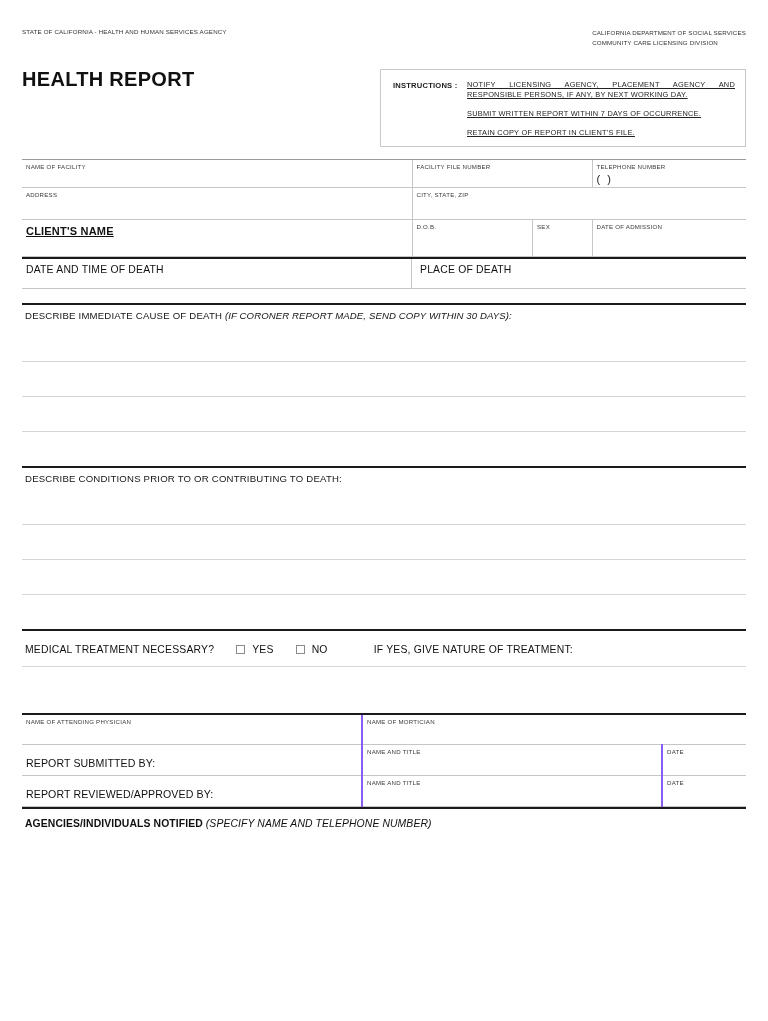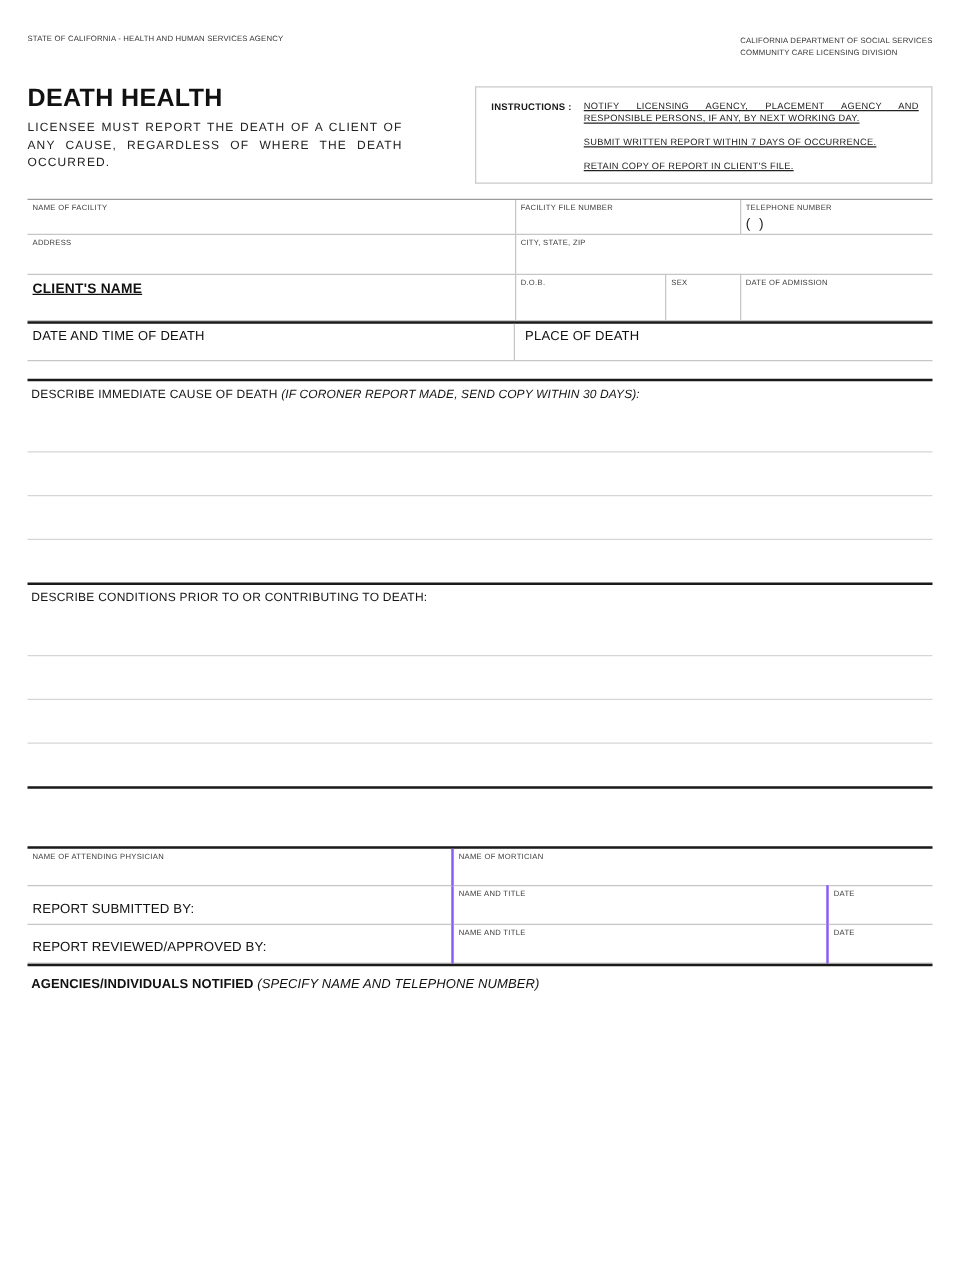--- a/index.html
+++ b/index.html
@@ -235,22 +235,21 @@
   <div class="agency-header">
     <div class="agency-left">STATE OF CALIFORNIA - HEALTH AND HUMAN SERVICES AGENCY</div>
     <div class="agency-right">
       <div>CALIFORNIA DEPARTMENT OF SOCIAL SERVICES</div>
       <div>COMMUNITY  CARE LICENSING DIVISION</div>
     </div>
   </div>
 
   <div class="title-row">
     <div class="title-block">
-      <div class="form-title">DEATH HEALTH</div>
-      <div class="form-subtitle">LICENSEE MUST REPORT THE DEATH OF A CLIENT OF ANY CAUSE, REGARDLESS OF WHERE THE DEATH OCCURRED.</div>
+      <div class="form-title">HEALTH REPORT</div>
     </div>
     <div class="instructions">
       <div class="instructions-label">INSTRUCTIONS :</div>
       <div class="instructions-body">
         <p class="just">NOTIFY LICENSING AGENCY, PLACEMENT AGENCY AND RESPONSIBLE PERSONS, IF ANY, BY NEXT WORKING DAY.</p>
         <p>SUBMIT WRITTEN REPORT WITHIN 7 DAYS OF OCCURRENCE.</p>
         <p>RETAIN COPY OF REPORT IN CLIENT'S FILE.</p>
       </div>
     </div>
   </div>
@@ -340,20 +339,32 @@
       <div class="write-line"></div>
       <div class="write-line"></div>
       <div class="write-line"></div>
       <div class="write-line blank"></div>
     </div>
   </div>
 
 
   <div>
     <div class="rule-thick"></div>
+    <div class="med-row">
+      <span>MEDICAL TREATMENT NECESSARY?</span>
+      <span class="med-opt">
+        <span class="chk"></span>
+        <span>YES</span>
+      </span>
+      <span class="med-opt">
+        <span class="chk"></span>
+        <span>NO</span>
+      </span>
+      <span class="med-trail">IF YES, GIVE NATURE OF TREATMENT:</span>
+    </div>
     <div class="spacer-tall"></div>
   </div>
 
   <div>
     <div class="rule-thick"></div>
     <table class="sig-grid">
       <colgroup>
         <col style="width:340px">
         <col style="width:300px">
         <col style="width:84px">

